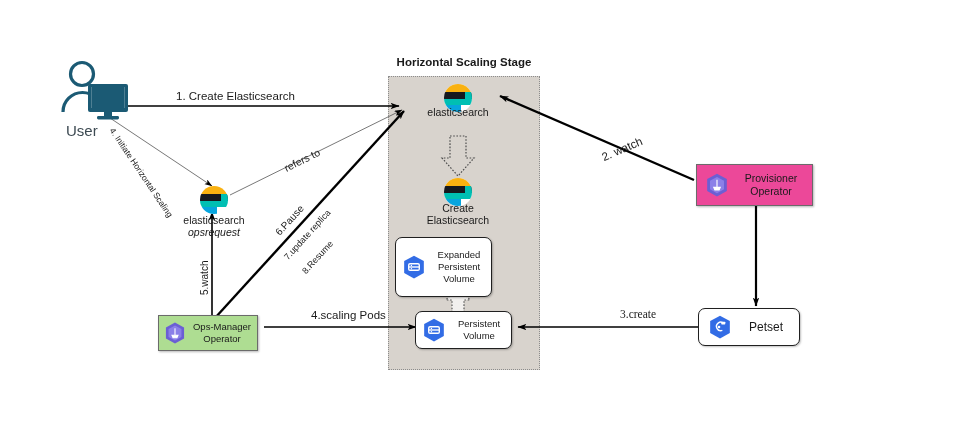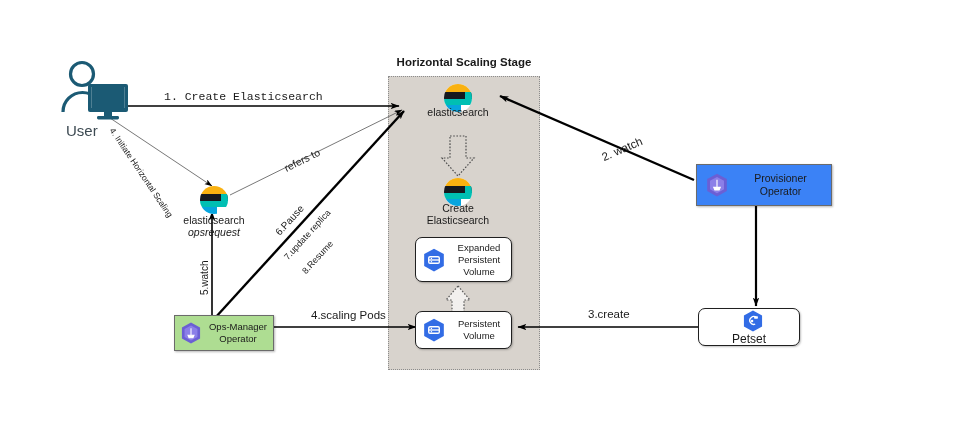--- a/index.html
+++ b/index.html
@@ -142,25 +142,25 @@
 
     <line x1="264" y1="327" x2="416" y2="327" stroke="#000" stroke-width="1.6" marker-end="url(#ah)"></line>
 
     <line x1="756" y1="206" x2="756" y2="306" stroke="#000" stroke-width="2.2" marker-end="url(#ah)"></line>
 
     <path d="M450,136 L466,136 L466,158 L474,158 L458,176 L442,158 L450,158 Z" fill="#d8d3cd" stroke="#4d4d4d" stroke-width="1.2" stroke-dasharray="1.6,1.6"></path>
 
     <path d="M458,286 L470,300 L464,300 L464,312 L452,312 L452,300 L446,300 Z" fill="#f2f0ee" stroke="#5a5a5a" stroke-width="1.2" stroke-dasharray="1.6,1.6"></path>
   </svg>
 
-  <div class="lbl" style="left:164px; top:90px;font-family:Liberation Mono, monospace;">1. Create Elasticsearch</div>
+  <div class="lbl" style="left:176px; top:90px;">1. Create Elasticsearch</div>
 
   <div class="lbl rot" style="left:600px; top:152px; transform:rotate(-23.4deg);">2. watch</div>
 
-  <div class="lbl" style="left:588px; top:308px;">3.create</div>
+  <div class="lbl" style="left:620px; top:308px;font-family:Liberation Serif, serif;">3.create</div>
 
   <div class="lbl rot" style="left:116px; top:126px; transform:rotate(56deg); font-size:8.5px;">4. Initiate Horizontal Scaling</div>
 
   <div class="lbl rot" style="left:199px; top:295px; transform:rotate(-90deg); font-size:10px;">5.watch</div>
 
   <div class="lbl rot" style="left:273px; top:230px; transform:rotate(-47.6deg); font-size:10px;">6.Pause</div>
 
   <div class="lbl rot" style="left:282px; top:255px; transform:rotate(-47.6deg); font-size:9px;">7.update replica</div>
 
   <div class="lbl rot" style="left:300px; top:269px; transform:rotate(-47.6deg); font-size:9px;">8.Resume</div>
@@ -213,21 +213,21 @@
         <div class="b2"></div>
         <div class="b3"></div>
       <div class="b4"></div>
         <div class="b5"></div>
         <div class="notch"></div>
     </div>
   </div>
   <div class="lbl lbl-c" style="left:398px; top:202px; width:120px; font-size:10.5px;">Create</div>
   <div class="lbl lbl-c" style="left:398px; top:214px; width:120px; font-size:10.5px;">Elasticsearch</div>
 
-  <div class="wbox" style="left:415px; top:237px; width:97px; height:45px;">
+  <div class="wbox" style="left:395px; top:237px; width:97px; height:60px;">
     <svg class="k8s-ico" viewBox="0 0 32 32" style="margin-left:5px;">
       <path d="M16,2 L28.1,8.6 L28.1,23.4 L16,30 L3.9,23.4 L3.9,8.6 Z" fill="#326ce5"></path>
       <rect x="9.5" y="12" width="13" height="8" rx="1.6" fill="none" stroke="#ffffff" stroke-width="1.7"></rect>
       <line x1="9.5" y1="16" x2="22.5" y2="16" stroke="#ffffff" stroke-width="1.7"></line>
       <circle cx="12.8" cy="14" r="0.9" fill="#ffffff"></circle>
       <circle cx="12.8" cy="18" r="0.9" fill="#ffffff"></circle>
     </svg>
     <div class="txt">
       <div>Expanded</div>
       <div>Persistent</div>
@@ -242,45 +242,45 @@
       <line x1="9.5" y1="16" x2="22.5" y2="16" stroke="#ffffff" stroke-width="1.7"></line>
       <circle cx="12.8" cy="14" r="0.9" fill="#ffffff"></circle>
       <circle cx="12.8" cy="18" r="0.9" fill="#ffffff"></circle>
     </svg>
     <div class="txt">
       <div>Persistent</div>
       <div>Volume</div>
     </div>
   </div>
 
-  <div class="opbox" style="left:696px; top:164px; width:136px; height:42px; background:#3b82f6;">
+  <div class="opbox" style="left:696px; top:164px; width:117px; height:42px; background:#ec4899;">
     <svg class="k8s-ico" viewBox="0 0 32 32" style="margin-left:7px;">
       <path d="M16,2 L28.1,8.6 L28.1,23.4 L16,30 L3.9,23.4 L3.9,8.6 Z" fill="#6b5fd4"></path>
       <path d="M16,6 L24.6,10.7 L24.6,21.3 L16,26 L7.4,21.3 L7.4,10.7 Z" fill="#8b7fe8"></path>
       <path d="M16,9.5 L16,19 M12,19 L20,19 L18.6,22.2 L13.4,22.2 Z" fill="#ffffff" stroke="#ffffff" stroke-width="1.4"></path>
     </svg>
     <div class="txt">
       <div>Provisioner</div>
       <div>Operator</div>
     </div>
   </div>
 
-  <div class="opbox" style="left:174px; top:315px; width:100px; height:36px; background:#aedd92;">
+  <div class="opbox" style="left:158px; top:315px; width:100px; height:36px; background:#aedd92;">
     <svg class="k8s-ico small" viewBox="0 0 32 32" style="margin-left:4px;">
       <path d="M16,2 L28.1,8.6 L28.1,23.4 L16,30 L3.9,23.4 L3.9,8.6 Z" fill="#6b5fd4"></path>
       <path d="M16,6 L24.6,10.7 L24.6,21.3 L16,26 L7.4,21.3 L7.4,10.7 Z" fill="#8b7fe8"></path>
       <path d="M16,9.5 L16,19 M12,19 L20,19 L18.6,22.2 L13.4,22.2 Z" fill="#ffffff" stroke="#ffffff" stroke-width="1.4"></path>
     </svg>
     <div class="txt" style="font-size:9.5px; line-height:12px;">
       <div>Ops-Manager</div>
       <div>Operator</div>
     </div>
   </div>
 
-  <div class="wbox" style="left:698px; top:308px; width:102px; height:38px;flex-direction:column;">
+  <div class="wbox" style="left:698px; top:308px; width:102px; height:38px;">
     <svg class="k8s-ico" viewBox="0 0 32 32" style="margin-left:8px;">
       <path d="M16,2 L28.1,8.6 L28.1,23.4 L16,30 L3.9,23.4 L3.9,8.6 Z" fill="#326ce5"></path>
       <path d="M20.5,11.5 a5.2,5.2 0 1,0 -1.6,8.6" fill="none" stroke="#ffffff" stroke-width="1.8"></path>
       <rect x="17.5" y="9.5" width="5" height="3.4" rx="0.8" fill="#ffffff"></rect>
       <circle cx="14.8" cy="16" r="1.6" fill="#ffffff"></circle>
     </svg>
     <div class="txt" style="font-size:12px;">Petset</div>
   </div>
 
 </div>

